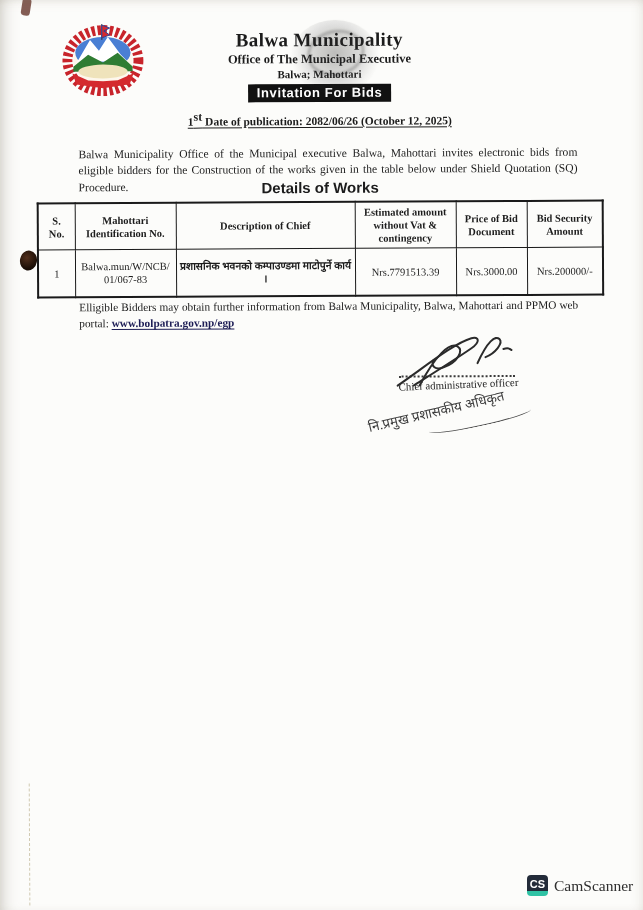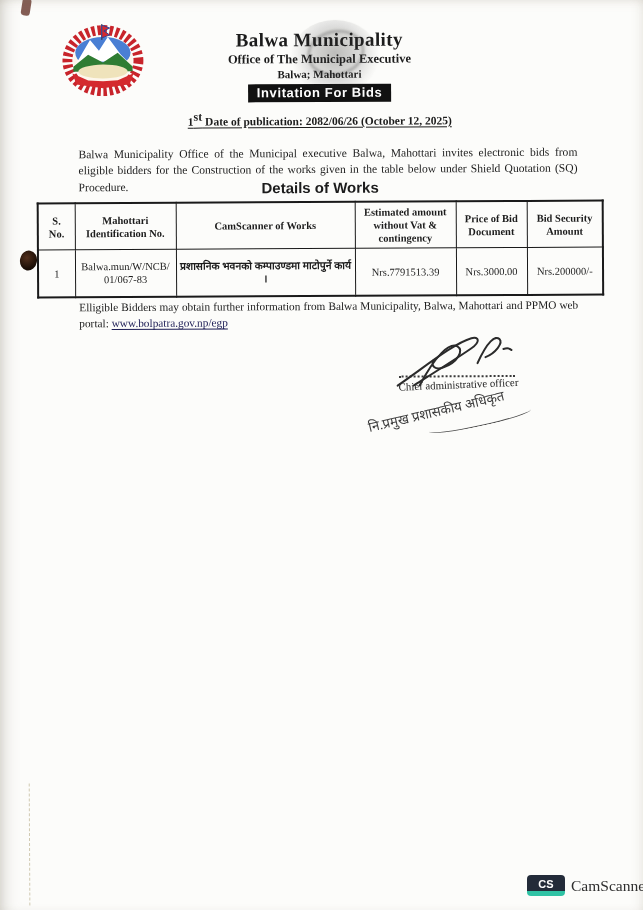--- a/index.html
+++ b/index.html
@@ -53,21 +53,21 @@
   table.works th,table.works td{border:1.5px solid #1a1a1a;vertical-align:middle;}
   table.works th{font-size:10.5px;font-weight:bold;padding:3px 2px;height:38px;
     white-space:pre-line;text-align:center;line-height:1.25;}
   table.works td{font-size:10.5px;text-align:center;height:42px;padding:2px 3px;
     white-space:pre-line;line-height:1.3;}
   td.desc{text-align:left;padding-left:6px;font-size:12px;font-weight:600;white-space:normal;}
   td.est{text-align:left;padding-left:11px;}
 
   .eligibility{position:absolute;left:80px;width:499px;top:298px;
     font-size:11.3px;line-height:1.45;text-align:justify;}
-  .eligibility a{color:#1d1d55;font-weight:400;text-decoration:underline;text-underline-offset:2px;margin-top:32px;}
+  .eligibility a{color:#1d1d55;font-weight:700;text-decoration:underline;text-underline-offset:2px;margin-top:32px;}
 
   
   .sig-squiggle{position:absolute;left:392px;top:334px;width:125px;height:58px;z-index:3;}
   .sig-dots{position:absolute;left:399px;top:360px;width:116px;height:16px;
     border-bottom:2px dotted #3a3a3a;z-index:1;}
   .sig-title{position:absolute;left:399px;top:379px;font-size:10.8px;color:#222;
     transform:rotate(-2deg);z-index:2;}
   .sig-hand{position:absolute;left:366px;top:396px;width:200px;
     transform:rotate(-13deg);font-size:13.5px;color:#3c3c3c;z-index:2;
     font-family:"Liberation Serif",serif;}
@@ -78,21 +78,21 @@
   .blob{position:absolute;left:21px;top:249px;width:17px;height:20px;border-radius:50%;
     background:radial-gradient(circle at 38% 38%, #53301d 0%, #1c0f07 65%, #0c0603 100%);
     transform:rotate(10deg);}
   .corner-mark{position:absolute;left:24px;top:-3px;width:9px;height:17px;border-radius:3px;
     background:#6f4136;opacity:.85;transform:rotate(9deg);}
   .fold-line{position:absolute;left:27px;top:782px;height:122px;width:0;
     border-left:1.5px dashed #c6bd9f;opacity:.8;}
 
   
   .cam{position:absolute;left:527px;top:875px;display:flex;align-items:center;z-index:60;}
-  .cam-icon{width:38px;height:21px;border-radius:4px;
+  .cam-icon{width:21px;height:21px;border-radius:4px;
     background:linear-gradient(180deg,#232b39 0%,#232b39 76%,#2fc2a4 76%);
     color:#fff;font-family:"Liberation Sans",sans-serif;font-size:11px;font-weight:bold;
     display:flex;align-items:center;justify-content:center;line-height:1;padding-bottom:3px;box-sizing:border-box;}
   .cam-label{margin-left:6px;font-family:"Liberation Serif",serif;font-size:15.5px;color:#2e2e2e;}
 </style>
 </head>
 <body>
 
 <div class="page">
   <div class="tilt">
@@ -139,21 +139,21 @@
         <col style="width:101px">
           <col style="width:71px">
           <col style="width:76px">
       </colgroup>
       <thead>
         <tr>
           <th>S.
 No.</th>
           <th>Mahottari
 Identification No.</th>
-          <th>CamScanner of Works</th>
+          <th>Description of Chief</th>
           <th>Estimated amount
 without Vat &amp;
 contingency</th>
           <th>Price of Bid
 Document</th>
           <th>Bid Security
 Amount</th>
         </tr>
       </thead>
       <tbody>

